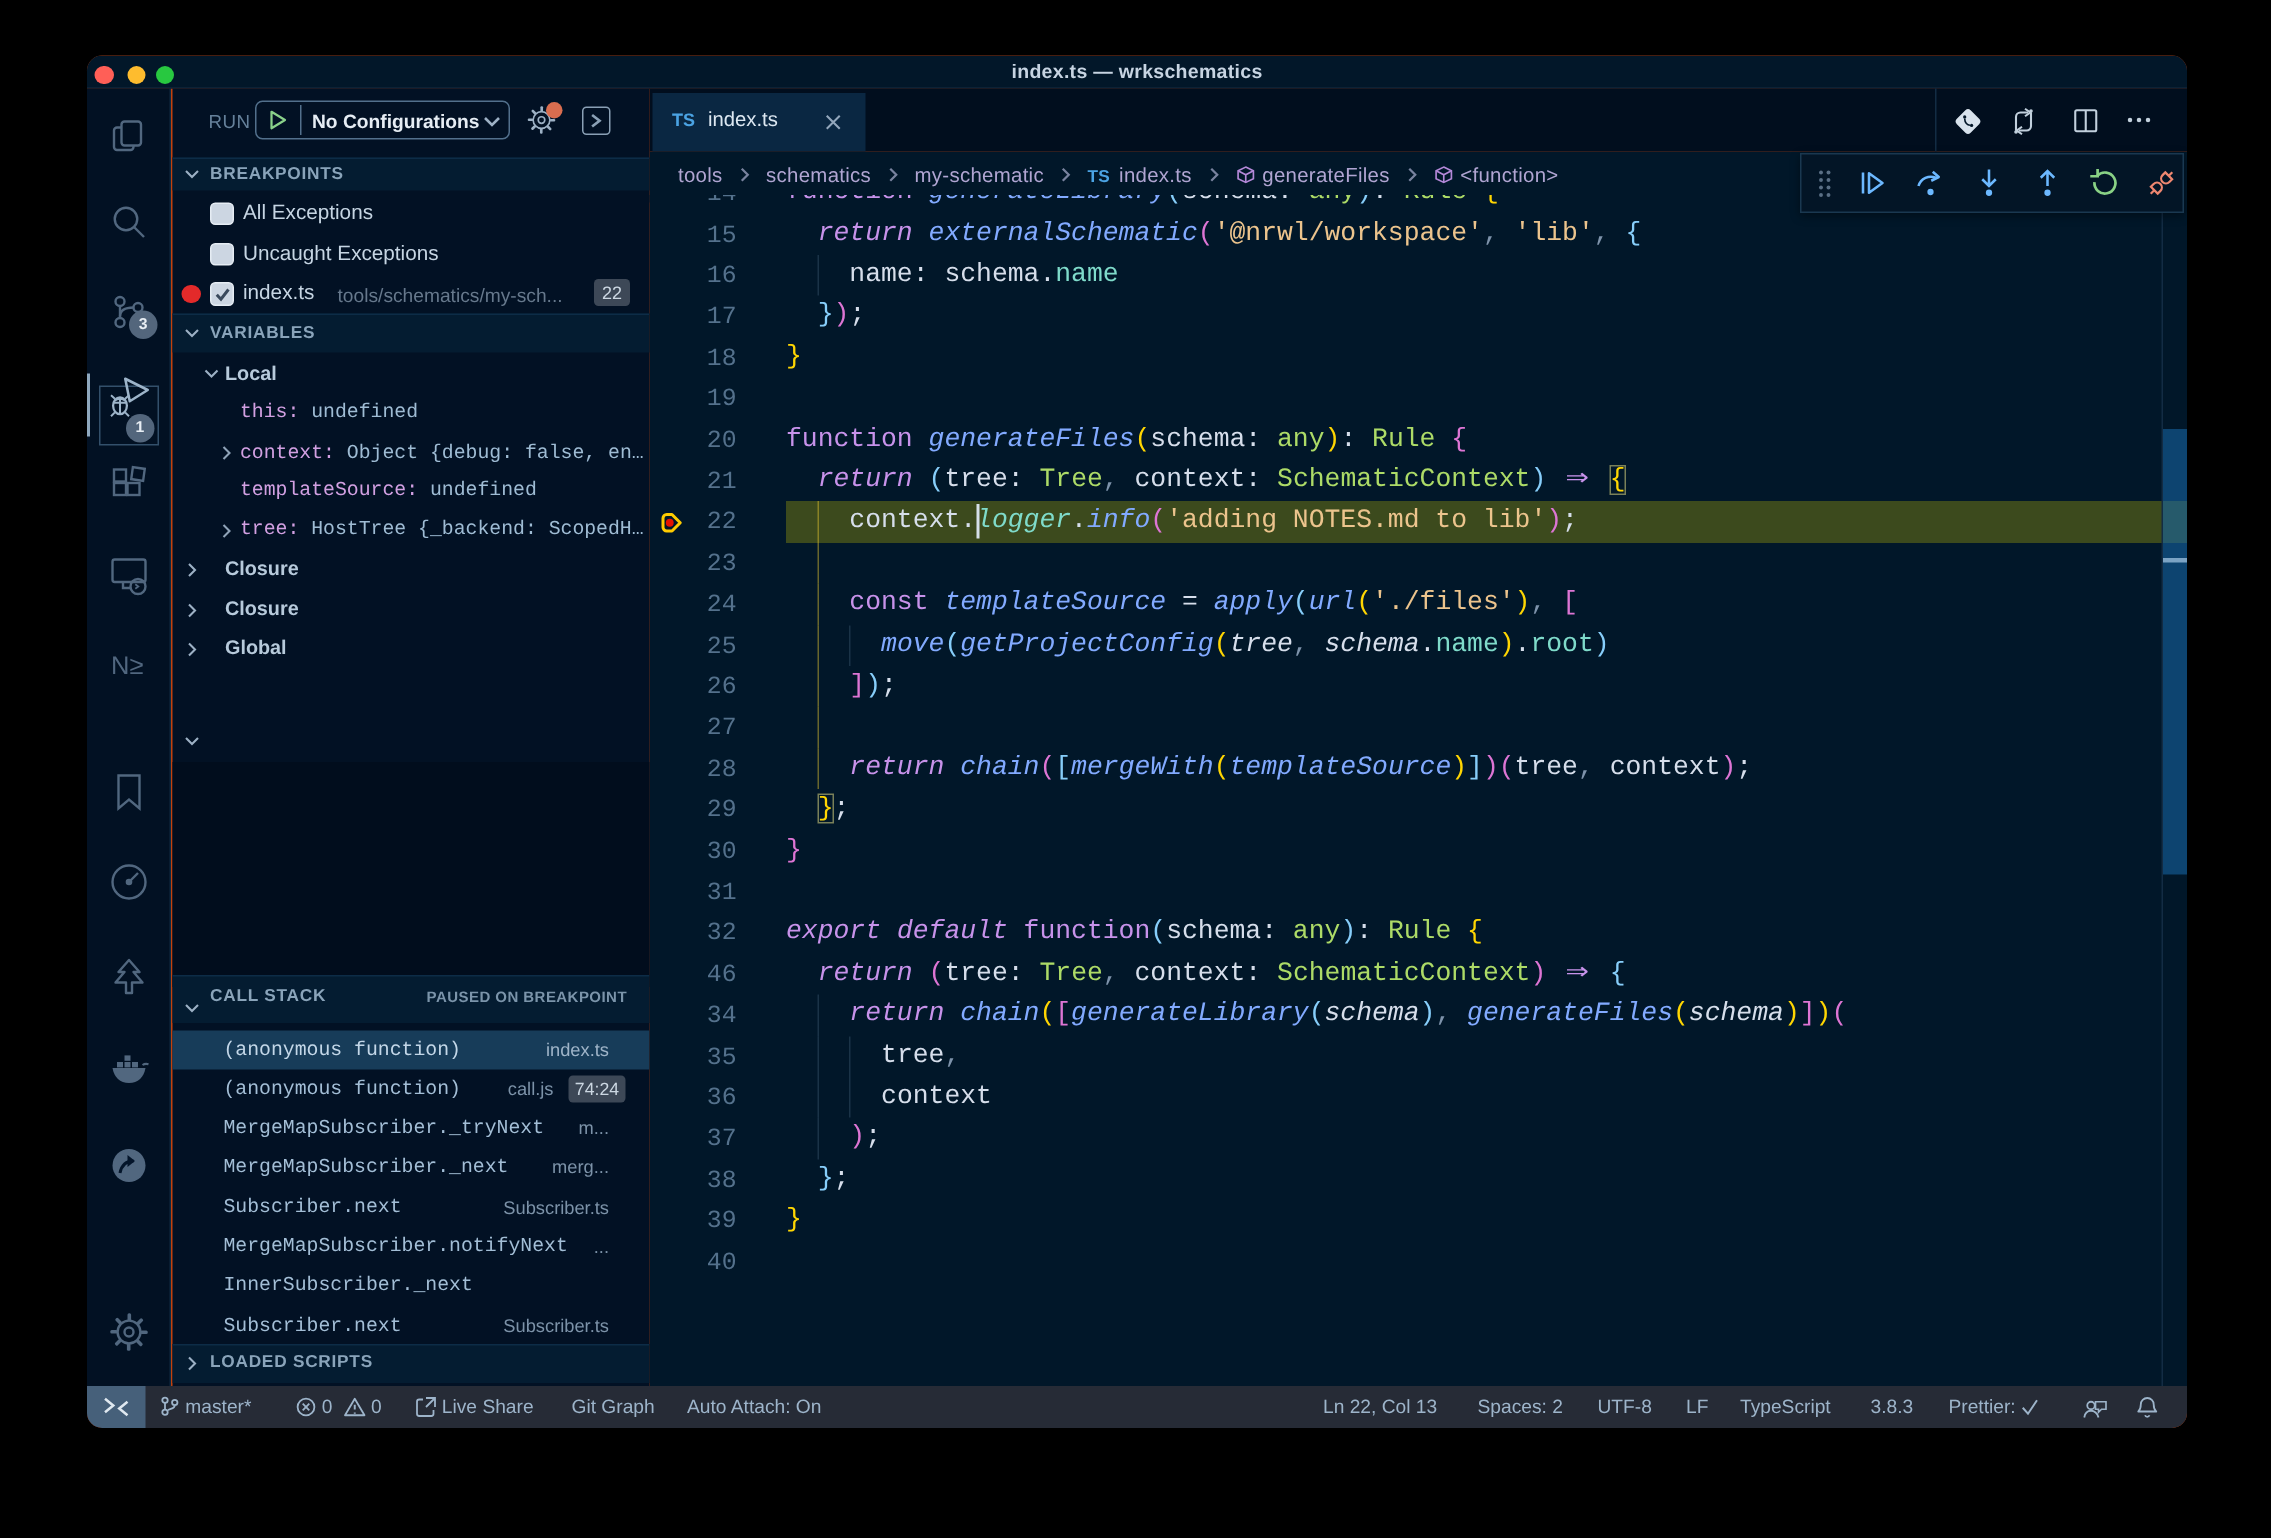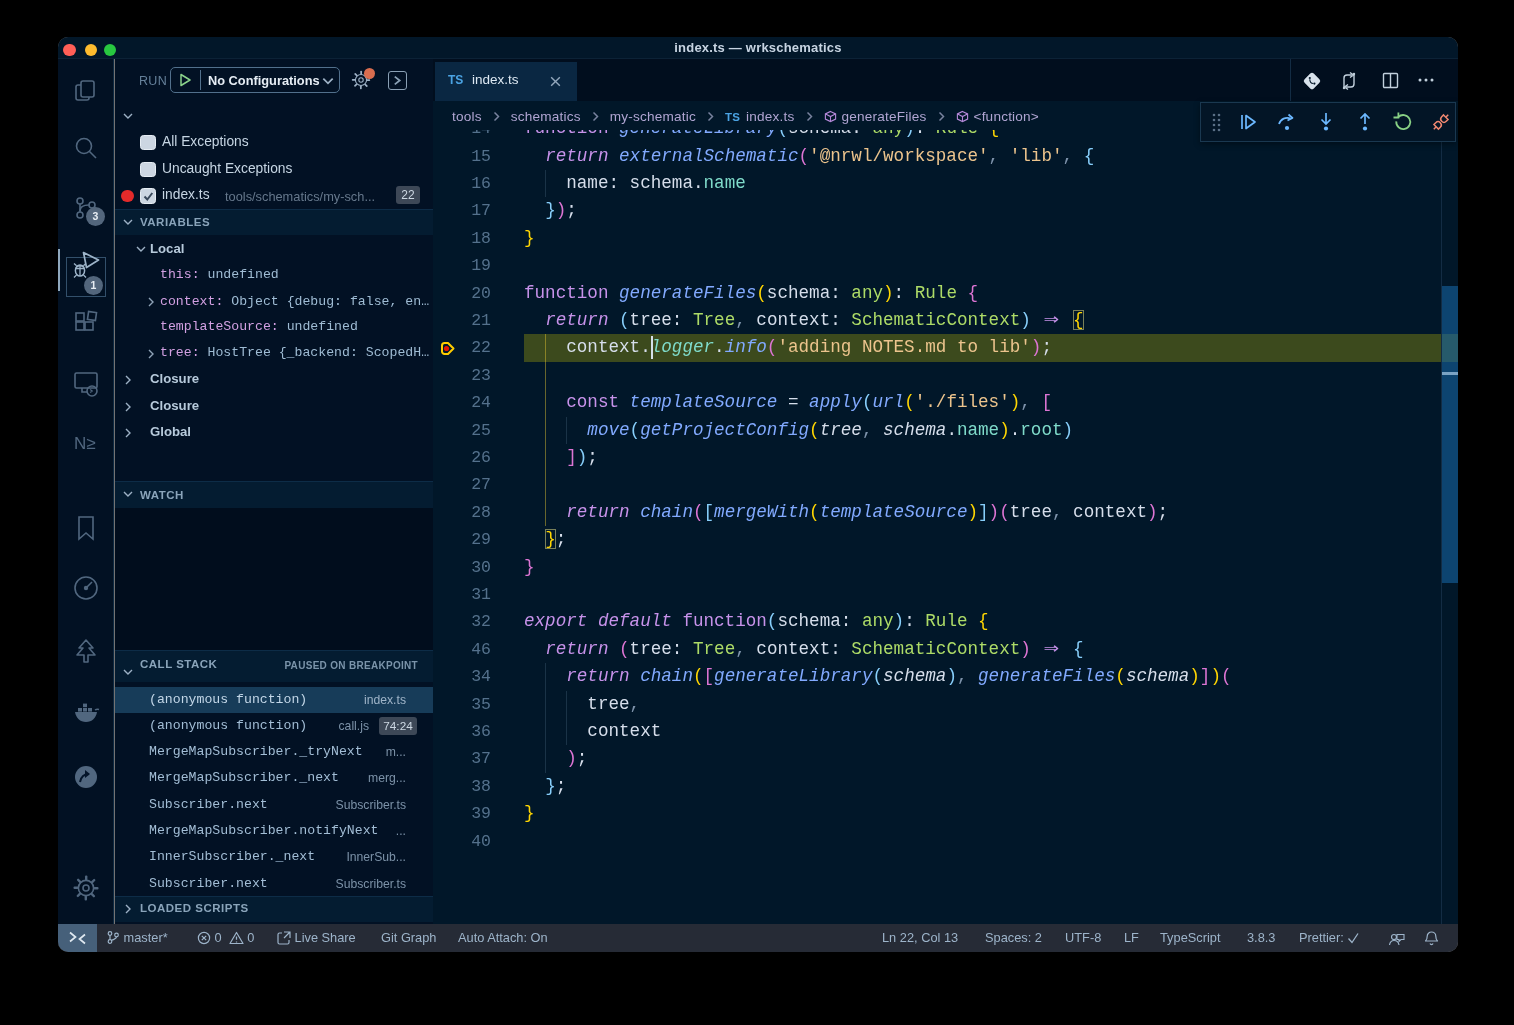--- a/index.html
+++ b/index.html
@@ -1,15 +1,15 @@
 <!DOCTYPE html>
 <html><head><meta charset="utf-8"><style>
 *{margin:0;padding:0;box-sizing:border-box}
 html,body{width:1514px;height:1025px;background:#000;font-family:"Liberation Sans",sans-serif;overflow:hidden}
-#win{position:absolute;left:58px;top:37px;width:1400px;height:915px;background:#737373;border-radius:10px;overflow:hidden}
+#win{position:absolute;left:58px;top:37px;width:1400px;height:915px;background:#c2410c;border-radius:10px;overflow:hidden}
 .abs{position:absolute}
 
 #title{position:absolute;left:0;top:0;width:100%;height:22px;background:#021729;border-bottom:1px solid #0c2236}
 #title .t{position:absolute;left:0;right:0;top:3px;text-align:center;font-size:13px;font-weight:700;color:#c7d4e2;letter-spacing:.2px}
 .tl{position:absolute;top:6.7px;width:12.4px;height:12.4px;border-radius:50%}
 
 #abar{position:absolute;left:0;top:22px;width:56px;bottom:28px;background:#021123;border-right:1px solid #0f2a42}
 .aic{position:absolute;left:13px;width:30px;height:30px;color:#51677f}
 .badge{position:absolute;border-radius:50%;background:#53667c;color:#e8eef4;font-size:10.5px;font-weight:700;text-align:center}
 
@@ -145,20 +145,23 @@
           <rect x="14" y="2.5" width="2.4" height="5" rx="1" fill="currentColor" transform="rotate(270 15 15)"></rect>
           <rect x="14" y="2.5" width="2.4" height="5" rx="1" fill="currentColor" transform="rotate(315 15 15)"></rect>
           <circle cx="15" cy="15" r="7.6" stroke="#9db1c5" stroke-width="1.5" fill="none"></circle>
           <circle cx="15" cy="15" r="3" stroke="#9db1c5" stroke-width="1.5" fill="none"></circle>
         </svg></div>
 <div class="abs" style="left:249px;top:9px;width:11px;height:11px;border-radius:50%;background:#d96d4f"></div>
 <div class="abs" style="left:273px;top:12px;width:19px;height:19px;border:1.5px solid #8aa0b5;border-radius:3px"></div>
 <svg class="abs" style="left:277px;top:16px" width="11" height="11" viewBox="0 0 10 10">
         <path d="M2.5 1.5L7 5 2.5 8.5" stroke="#8aa0b5" stroke-width="1.6" fill="none"></path>
       </svg>
+<div class="shead" style="top:46px;height:22px">
+        <div class="tx" style="top:4px">BREAKPOINTS</div>
+      </div>
 <svg class="chev" style="left:7px;top:51px" viewBox="0 0 12 12">
         <path d="M2 4l4 4 4-4" stroke="#9db1c5" stroke-width="1.4" fill="none"></path>
       </svg>
 <div class="abs" style="left:25px;top:75.5px;width:15.5px;height:15.5px;background:#ccd6e2;border-radius:3.5px;border:1px solid #e6edf4"></div>
 <div class="abs" style="left:47px;top:74.5px;font-size:13.8px;color:#c6d5e3">All Exceptions</div>
 <div class="abs" style="left:25px;top:102.5px;width:15.5px;height:15.5px;background:#ccd6e2;border-radius:3.5px;border:1px solid #e6edf4"></div>
 <div class="abs" style="left:47px;top:101.5px;font-size:13.8px;color:#c6d5e3">Uncaught Exceptions</div>
 <div class="abs" style="left:6px;top:130.5px;width:12.5px;height:12.5px;border-radius:50%;background:#e32a2a"></div>
 <div class="abs" style="left:25px;top:129px;width:15.5px;height:15.5px;background:#ccd6e2;border-radius:3.5px;border:1px solid #e6edf4">
         <svg width="13" height="13" viewBox="0 0 13 13" style="margin:.5px;display:block">
@@ -193,23 +196,20 @@
       </svg>
 <div class="abs trlbl" style="left:35px;top:312px">Closure</div>
 <svg class="chev" style="left:7px;top:341.5px" viewBox="0 0 12 12">
         <path d="M4 2l4 4-4 4" stroke="#9db1c5" stroke-width="1.4" fill="none"></path>
       </svg>
 <div class="abs trlbl" style="left:35px;top:338.5px">Closure</div>
 <svg class="chev" style="left:7px;top:367.5px" viewBox="0 0 12 12">
         <path d="M4 2l4 4-4 4" stroke="#9db1c5" stroke-width="1.4" fill="none"></path>
       </svg>
 <div class="abs trlbl" style="left:35px;top:364.5px">Global</div>
-<div class="shead" style="top:421.5px;height:27px">
-        <div class="tx" style="top:7px">WATCH</div>
-      </div>
 <svg class="chev" style="left:7px;top:429px" viewBox="0 0 12 12">
         <path d="M2 4l4 4 4-4" stroke="#9db1c5" stroke-width="1.4" fill="none"></path>
       </svg>
 <div class="abs" style="left:0;top:448.5px;width:100%;height:150.5px;background:#010d1d"></div>
 <div class="shead" style="top:591px;height:32px">
         <div class="tx" style="top:7px">CALL STACK</div>
         <div class="abs" style="right:15px;top:9px;font-size:10px;font-weight:700;color:#7b94aa;letter-spacing:.3px">PAUSED ON BREAKPOINT</div>
       </div>
 <svg class="chev" style="left:7px;top:607px" viewBox="0 0 12 12">
         <path d="M2 4l4 4 4-4" stroke="#9db1c5" stroke-width="1.4" fill="none"></path>
@@ -222,21 +222,20 @@
 <div class="abs" style="left:264px;top:657.8px;width:38px;height:18.5px;background:#3d4857;border-radius:3px;color:#ccd7e2;font-size:11.8px;text-align:center;line-height:18.5px">74:24</div>
 <div class="vrow" style="top:680.1px;left:34px"><span style="color:#a3bed6">MergeMapSubscriber._tryNext</span></div>
 <div class="abs" style="top:680.1px;left:0;width:291px;height:26.3px;line-height:26.3px;text-align:right;font-size:12.2px;color:#7c92a8;white-space:pre">m...</div>
 <div class="vrow" style="top:706.4px;left:34px"><span style="color:#a3bed6">MergeMapSubscriber._next</span></div>
 <div class="abs" style="top:706.4px;left:0;width:291px;height:26.3px;line-height:26.3px;text-align:right;font-size:12.2px;color:#7c92a8;white-space:pre">merg...</div>
 <div class="vrow" style="top:732.7px;left:34px"><span style="color:#a3bed6">Subscriber.next</span></div>
 <div class="abs" style="top:732.7px;left:0;width:291px;height:26.3px;line-height:26.3px;text-align:right;font-size:12.2px;color:#7c92a8;white-space:pre">Subscriber.ts</div>
 <div class="vrow" style="top:759.0px;left:34px"><span style="color:#a3bed6">MergeMapSubscriber.notifyNext</span></div>
 <div class="abs" style="top:759.0px;left:0;width:291px;height:26.3px;line-height:26.3px;text-align:right;font-size:12.2px;color:#7c92a8;white-space:pre">...</div>
 <div class="vrow" style="top:785.3px;left:34px"><span style="color:#a3bed6">InnerSubscriber._next</span></div>
-<div class="abs" style="top:785.3px;left:0;width:291px;height:26.3px;line-height:26.3px;text-align:right;font-size:12.2px;color:#7c92a8;white-space:pre">InnerSub...</div>
 <div class="vrow" style="top:811.6px;left:34px"><span style="color:#a3bed6">Subscriber.next</span></div>
 <div class="abs" style="top:811.6px;left:0;width:291px;height:26.3px;line-height:26.3px;text-align:right;font-size:12.2px;color:#7c92a8;white-space:pre">Subscriber.ts</div>
 <div class="shead" style="top:837px;height:26px">
         <div class="tx" style="top:5px">LOADED SCRIPTS</div>
       </div>
 <svg class="chev" style="left:7px;top:844px" viewBox="0 0 12 12">
         <path d="M4 2l4 4-4 4" stroke="#9db1c5" stroke-width="1.4" fill="none"></path>
       </svg>
 </div>
 <div id="tabs">

